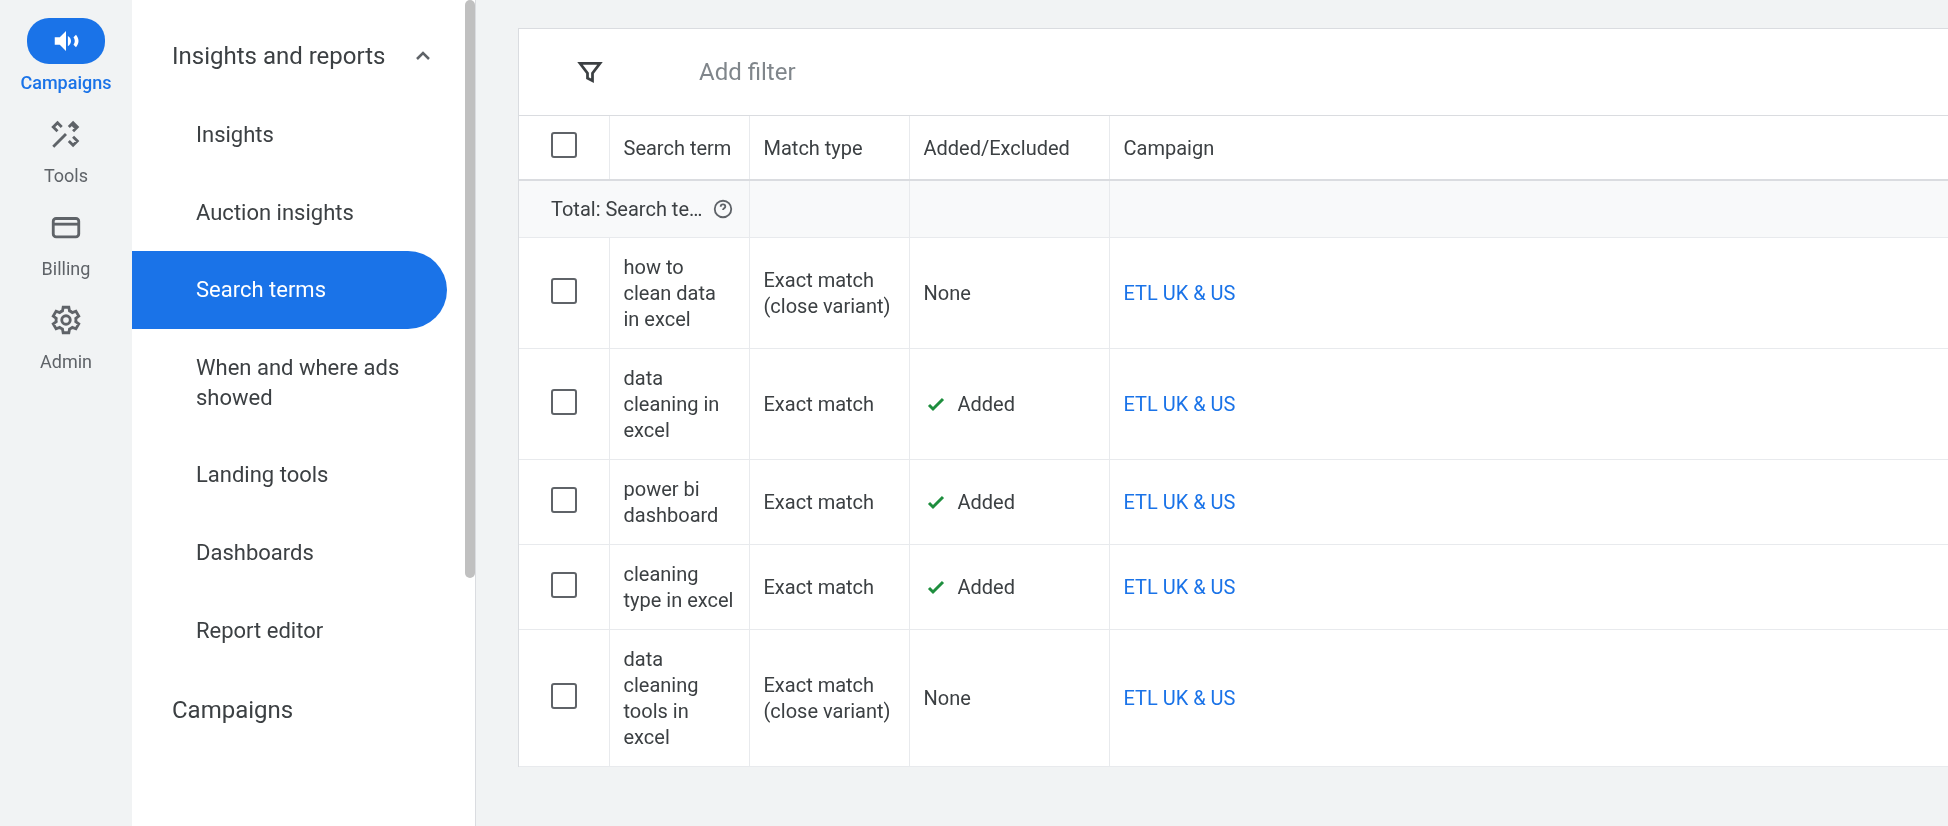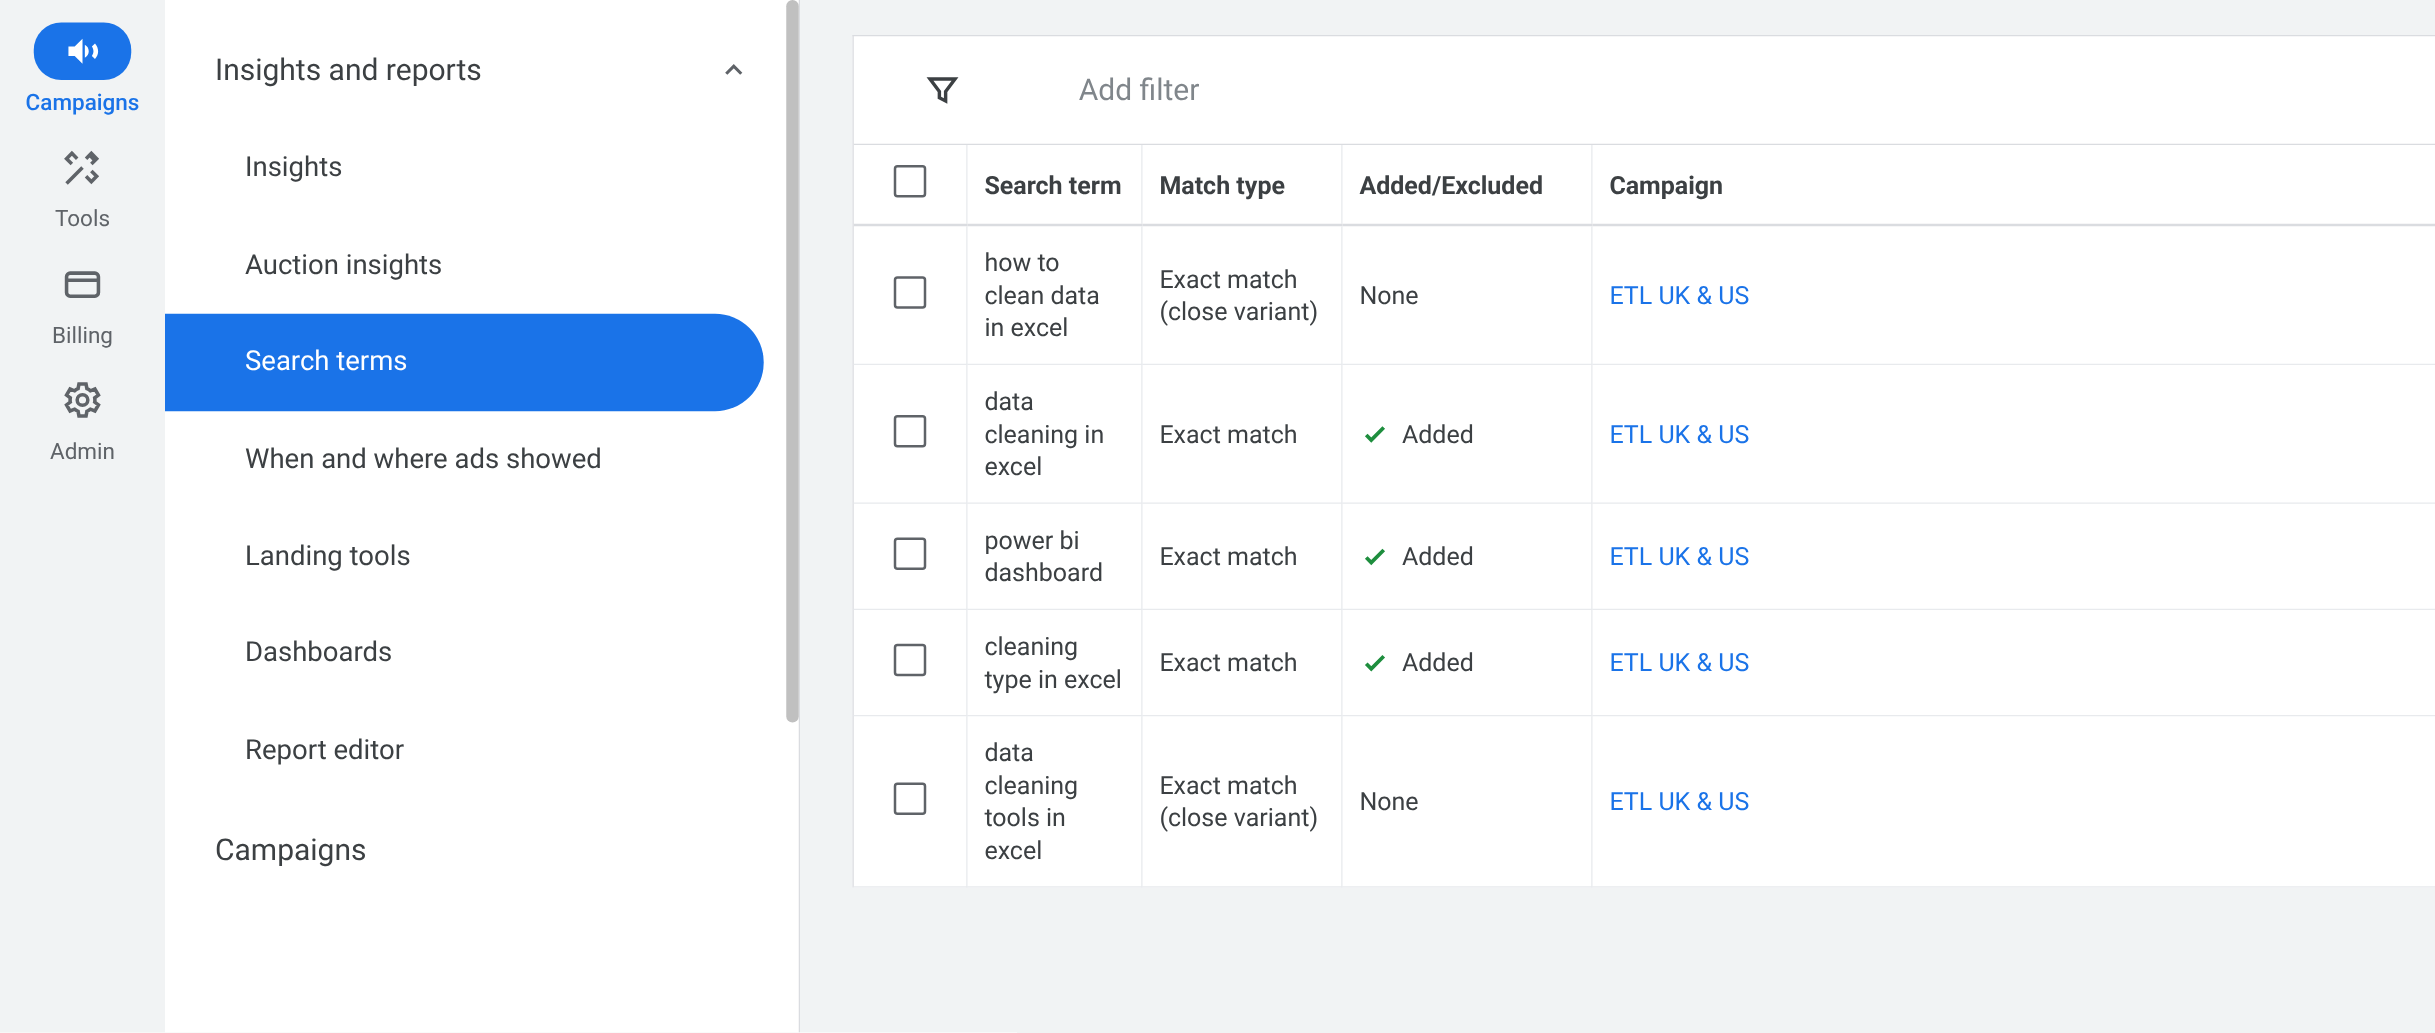--- a/index.html
+++ b/index.html
@@ -50,21 +50,21 @@
     }
     .rail-label {
       font-size: 18px;
       color: #5f6368;
       text-align: center;
     }
     .rail-label.active { color: #1a73e8; font-weight: 500; }
 
     
     .sidebar {
-      width: 508px;
+      width: 344px;
       background: #fff;
       border-right: 1px solid #dadce0;
       padding-top: 24px;
       position: relative;
       flex-shrink: 0;
     }
     .sidebar-scroll {
       position: absolute;
       right: 0;
       top: 0;
@@ -150,21 +150,21 @@
     th, td {
       text-align: left;
       font-size: 20px;
       color: #3c4043;
       border-bottom: 1px solid #e8eaed;
       border-right: 1px solid #e8eaed;
       padding: 16px 14px;
       vertical-align: middle;
     }
     th {
-      font-weight: 700;
+      font-weight: 400;
       color: #3c4043;
       font-size: 20px;
       border-bottom: 2px solid #dadce0;
     }
     th:last-child, td:last-child { border-right: none; }
     .col-check { width: 90px; text-align: center; }
     .col-term { width: 140px; }
     .col-match { width: 160px; }
     .col-added { width: 200px; }
     .col-camp { width: auto; }
@@ -293,20 +293,34 @@
       <thead>
         <tr>
           <th class="col-check"><span class="checkbox"></span></th>
           <th>Search term</th>
           <th>Match type</th>
           <th>Added/Excluded</th>
           <th>Campaign</th>
         </tr>
       </thead>
       <tbody id="tbody">
+        <tr class="total-row">
+          <td colspan="2">
+            <div class="total-cell">
+              <span>Total: Search te…</span>
+              <svg class="help-icon" viewBox="0 0 24 24" fill="none" stroke="#5f6368" stroke-width="2">
+                  <circle cx="12" cy="12" r="9"></circle>
+                  <path d="M9.5 9.5a2.5 2.5 0 115 0c0 1.5-2.5 2-2.5 3.5M12 17h.01"></path>
+                </svg>
+            </div>
+          </td>
+          <td></td>
+            <td></td>
+            <td></td>
+        </tr>
       <tr>
     <td class="col-check"><span class="checkbox"></span></td>
     <td class="term-cell">how to clean data in excel</td>
     <td class="match-cell">Exact match (close variant)</td>
     <td><span>None</span></td>
     <td><span class="campaign-link">ETL UK &amp; US</span></td>
   </tr>
           <tr>
     <td class="col-check"><span class="checkbox"></span></td>
     <td class="term-cell">data cleaning in excel</td>

